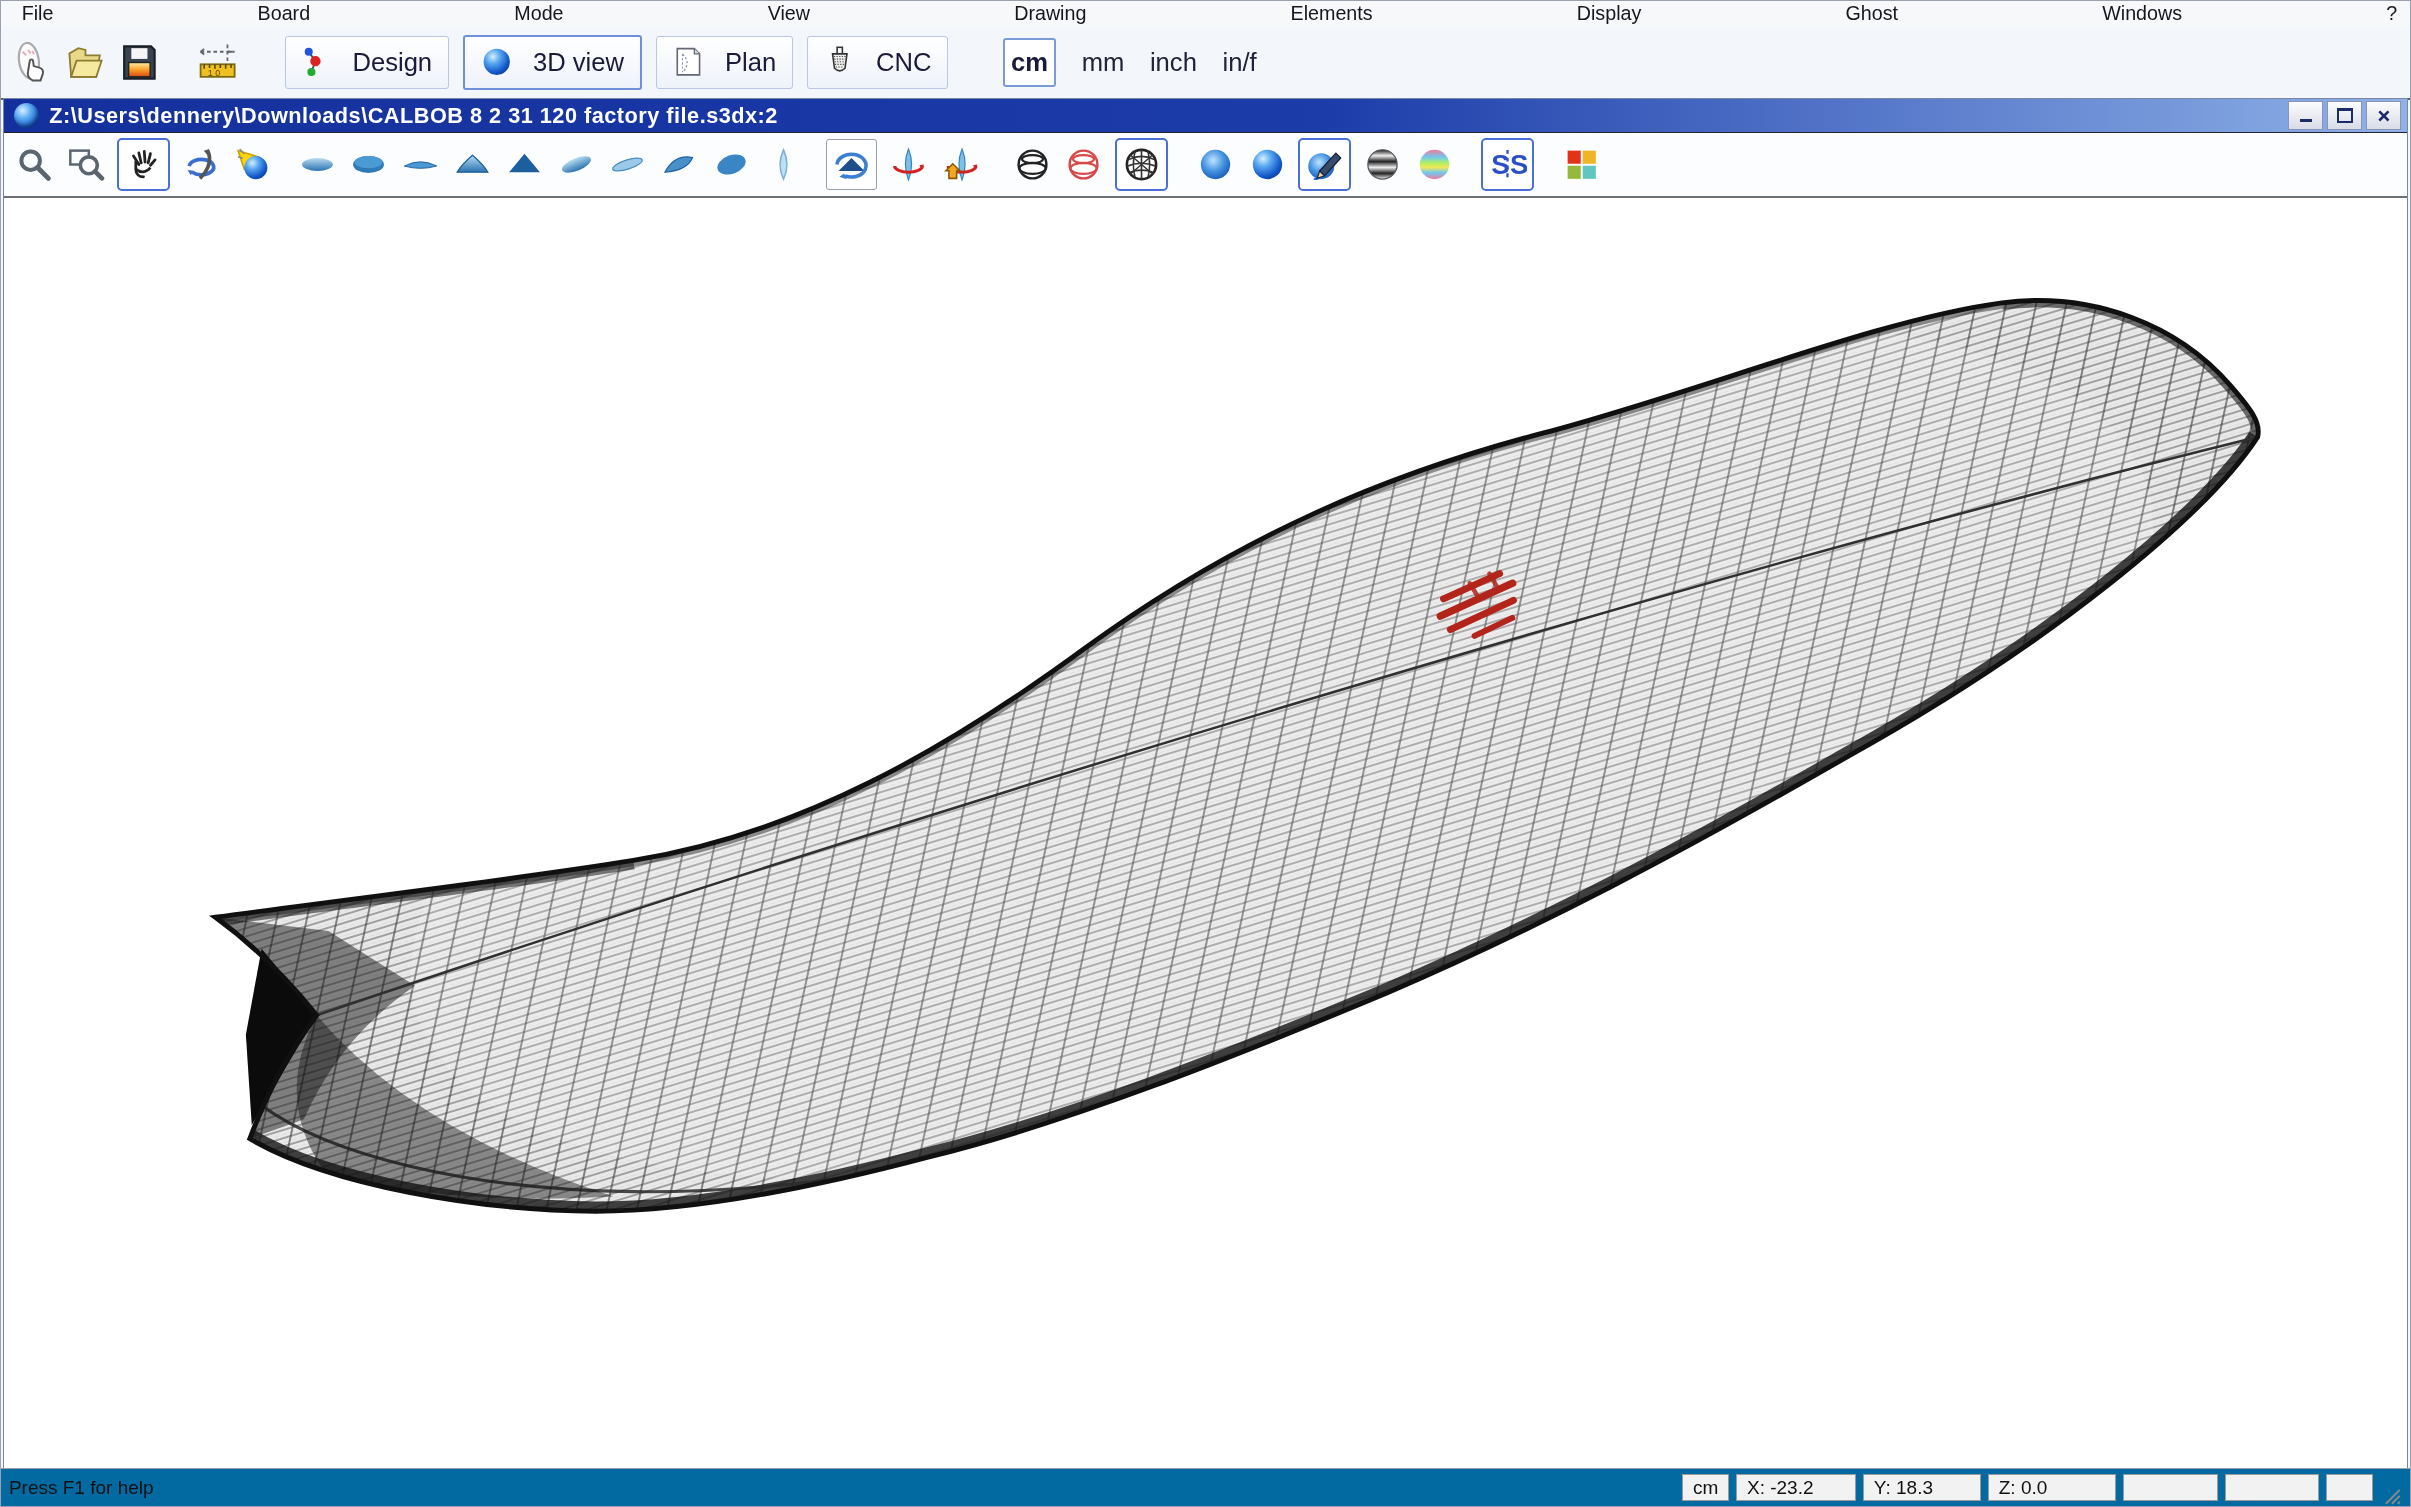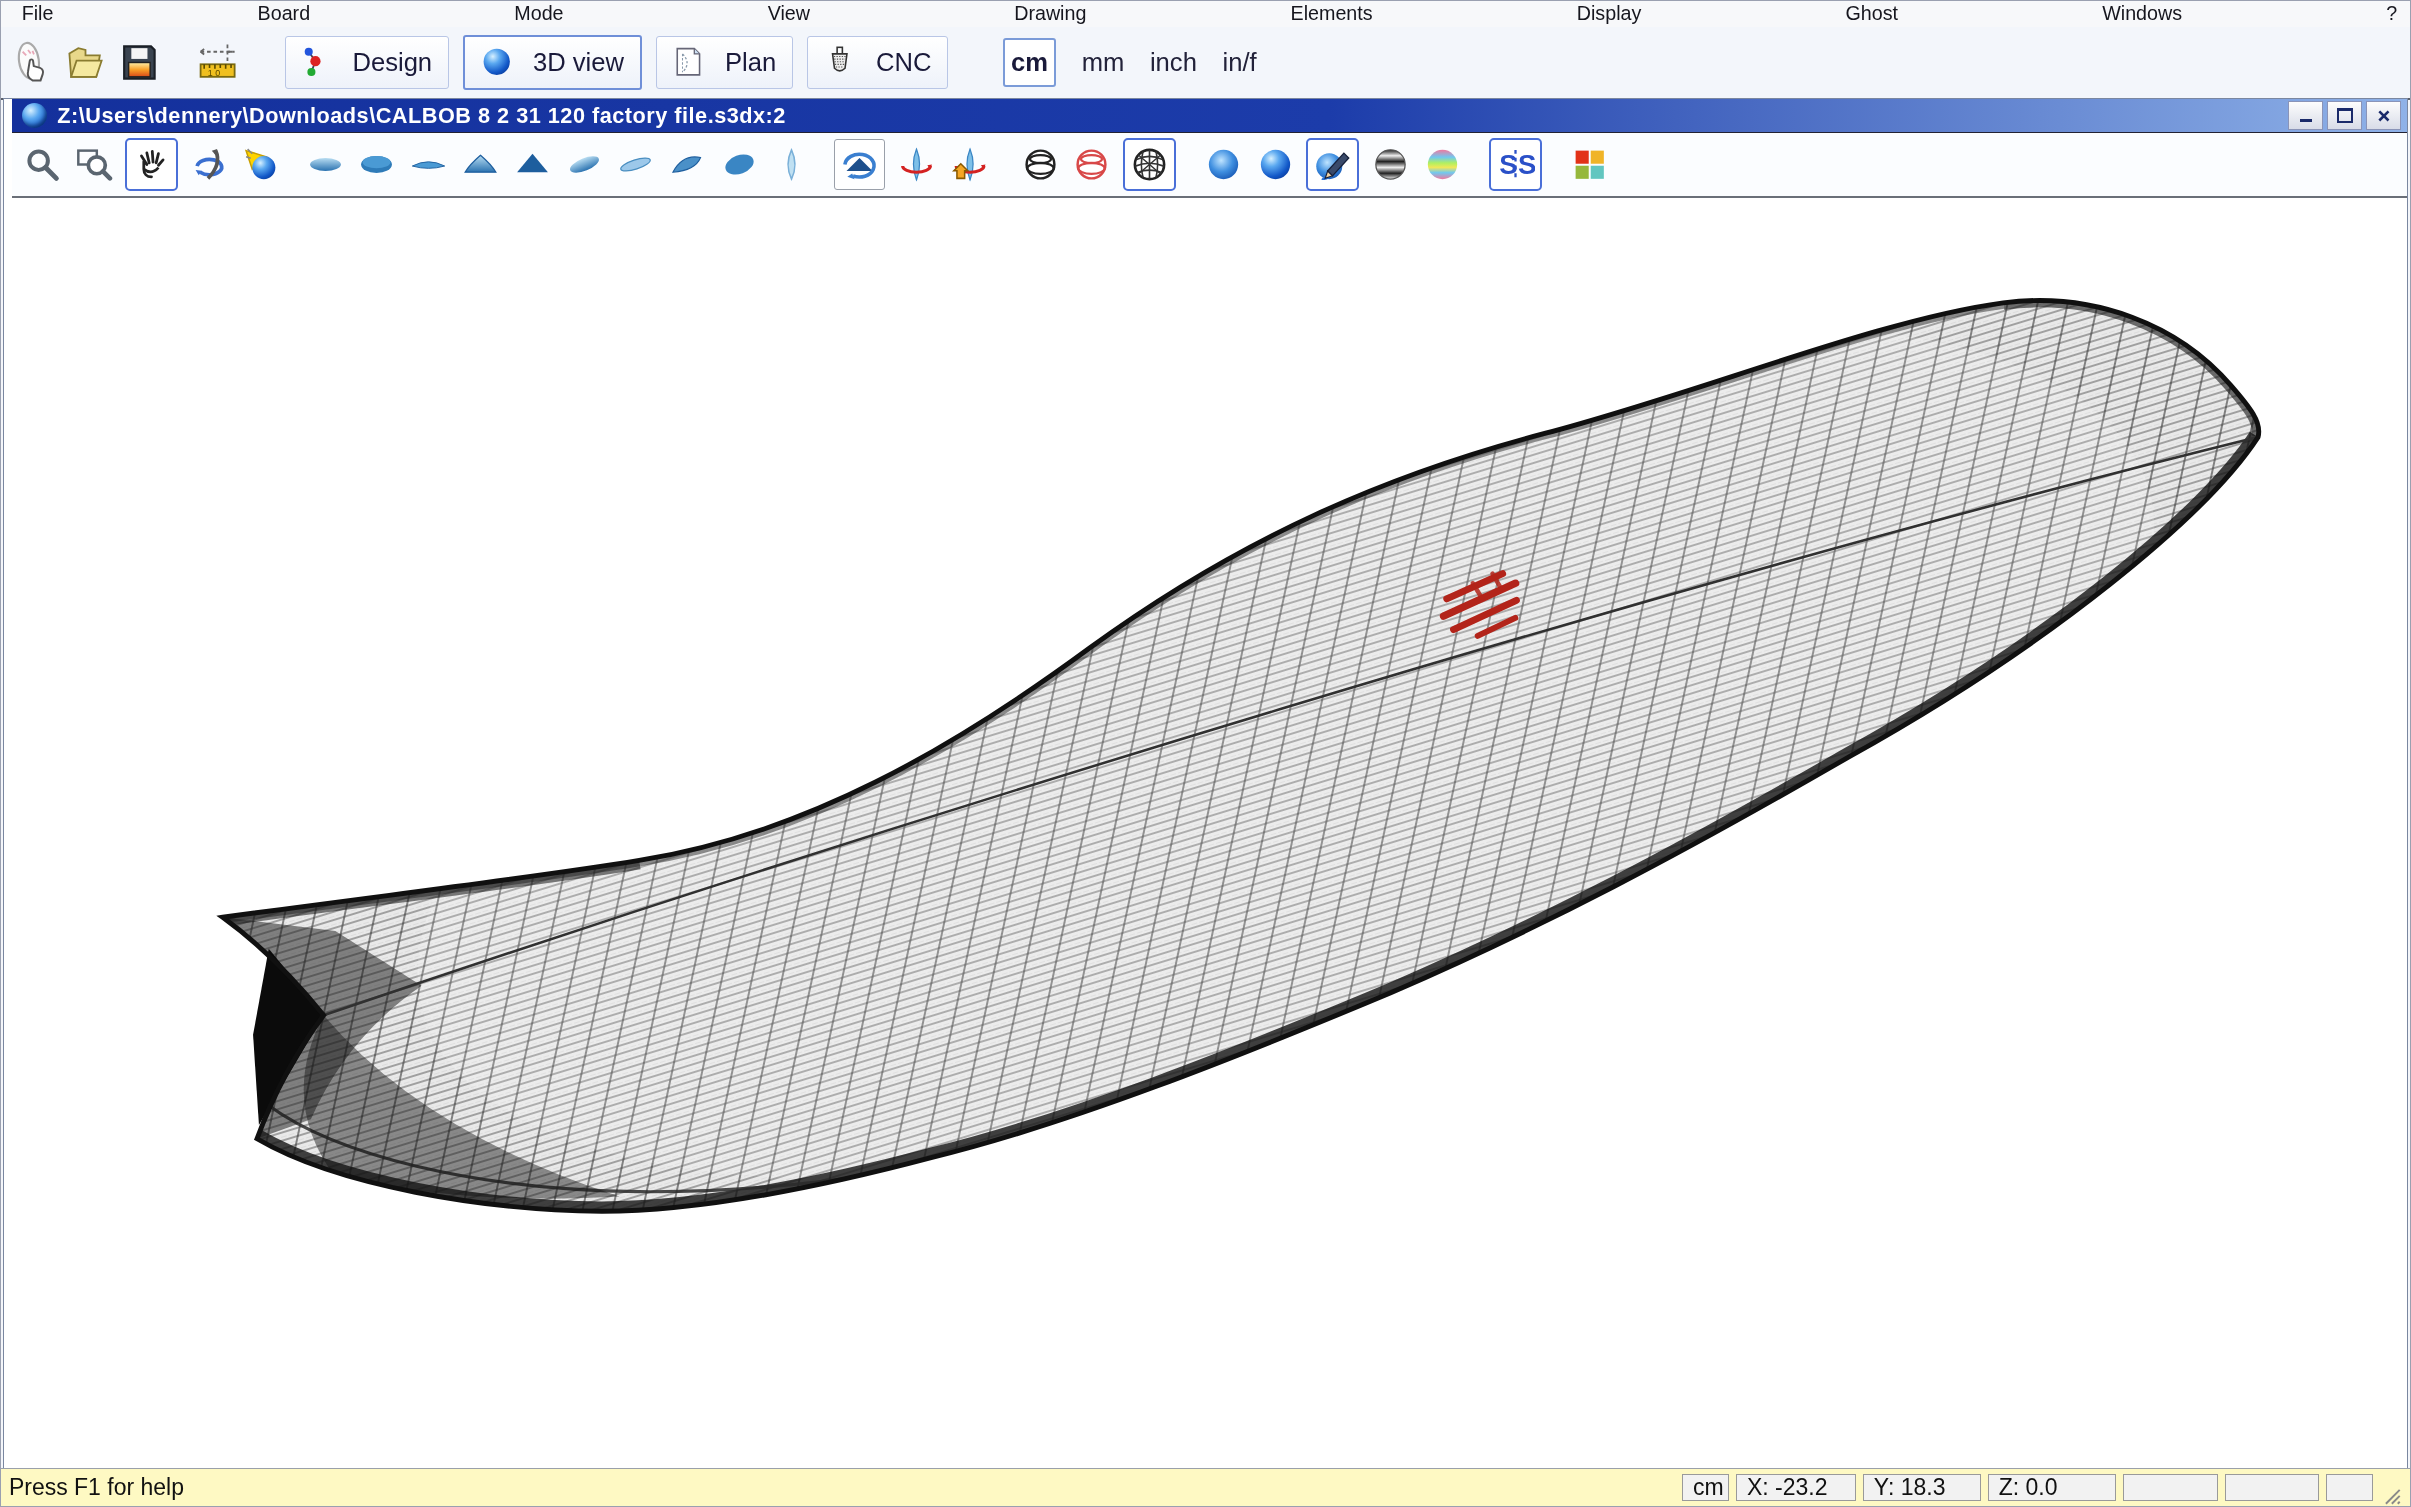--- a/index.html
+++ b/index.html
@@ -17,21 +17,21 @@
     border:1px solid #b9c6e6;border-radius:3px;background:linear-gradient(#ffffff,#eef2fa);
     font-size:25.6px;color:#1a1a3a;}
   .mode-btn.active{border:2px solid #6f8fd8;}
   .units{display:flex;align-items:center;margin-left:41px;}
   .unit-sel{width:49px;height:45px;border:2px solid #7b9bd8;border-radius:3px;background:#fff;
     display:flex;align-items:center;justify-content:center;font-weight:bold;font-size:25.6px;color:#1a1a3a;}
   .unit{font-size:25.6px;color:#22223a;margin-left:25.6px;}
 
   
   .docwin{position:absolute;top:97px;left:2px;right:2px;bottom:37px;display:flex;flex-direction:column;
-    border:1px solid #7a87a0;background:#fff;padding-left:8px;}
+    border:1px solid #7a87a0;background:#fff;}
   .titlebar{height:33px;background:linear-gradient(90deg,#14309c 0%,#1c3caa 55%,#8fb2e8 100%);
     display:flex;align-items:center;color:#fff;padding:0 5.9px;font-size:21.7px;border-bottom:1px solid #223;}
   .title-ico{width:25.6px;height:25.6px;border-radius:50%;margin:0 9.9px 0 3.9px;
     background:radial-gradient(circle at 35% 30%, #d6f0ff 0%, #5aa8f0 35%, #1258c8 75%, #0a3ea0 100%);
     box-shadow:inset -2px -3px 3.9px rgba(0,0,20,.4);}
   .title-text{flex:1;white-space:nowrap;overflow:hidden;font-weight:bold;letter-spacing:0.5px;}
   .winbtn{width:33px;height:26.6px;margin-left:3.9px;background:linear-gradient(#fdfdfd,#d8dce8);
     border:1px solid #8a94b8;display:flex;align-items:center;justify-content:center;}
   .g-min{width:11.8px;height:9.9px;border-bottom:3px solid #1a2a6a;}
   .g-max{width:11.8px;height:9.9px;border:2px solid #1a2a6a;border-top-width:3px;}
@@ -41,22 +41,22 @@
     border-bottom:2px solid #6a6f78;}
   .t2{width:41px;height:45px;display:flex;align-items:center;justify-content:center;margin-right:10.8px;}
   .t2.sel{width:49px;height:49px;border:2px solid #4a6fd8;border-radius:4.9px;background:#fff;}
   .t2.selgray{width:49px;height:49px;border:1px solid #9aa0aa;border-radius:3px;background:#fff;}
 
   
   .canvas{flex:1;position:relative;background:#ffffff;overflow:hidden;}
   .canvas svg.board{position:absolute;inset:0;width:100%;height:100%;}
 
   
-  .statusbar{position:absolute;left:0;right:0;bottom:0;height:37px;background:#fef9c3;
-    border-top:1px solid #9aa0aa;display:flex;align-items:center;padding:0 7.9px;font-size:23px;color:#111;justify-content:flex-end;}
+  .statusbar{position:absolute;left:0;right:0;bottom:0;height:37px;background:#0369a1;
+    border-top:1px solid #9aa0aa;display:flex;align-items:center;padding:0 7.9px;font-size:19px;color:#111;justify-content:flex-end;}
   .sbox{height:27.6px;border:1px solid #9a9a9a;display:flex;align-items:center;padding:0 9.9px;
     margin-left:6.9px;box-sizing:border-box;background:#f2f2f2;white-space:nowrap;}
   .grip{width:21.7px;height:21.7px;margin-left:7.9px;align-self:flex-end;}
 </style>
 </head>
 <body>
 
 <svg width="0" height="0" style="position:absolute" aria-hidden="true">
 <defs>
   <radialGradient id="gsphere" cx="35%" cy="30%" r="78%">

